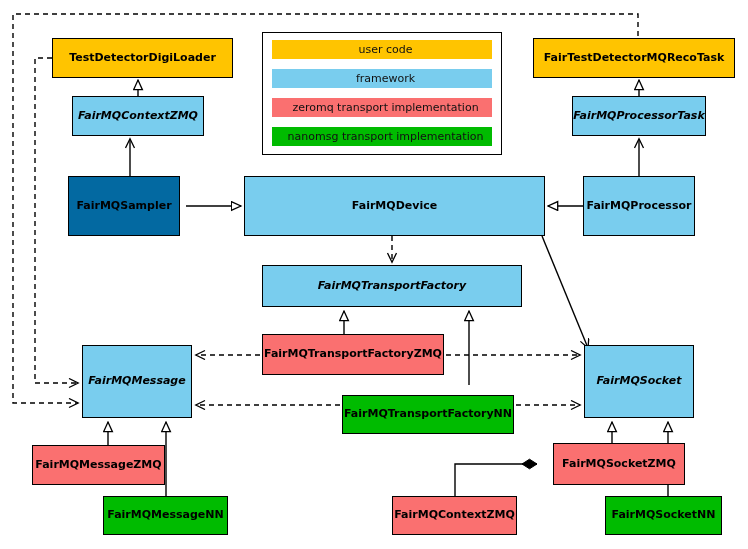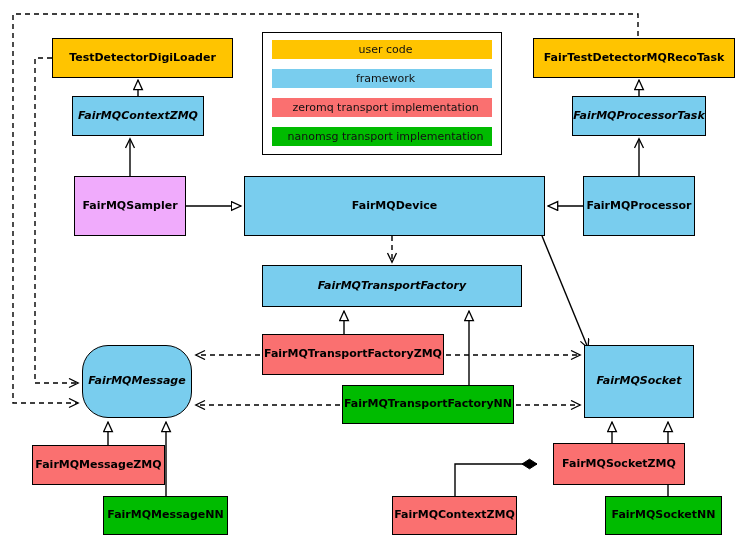--- a/index.html
+++ b/index.html
@@ -84,39 +84,39 @@
   </div>
   <div class="node" id="n-FairTestDetectorMQRecoTask" style="left: 533px; top: 38px; width: 202px; height: 40px; background: rgb(255, 196, 0); justify-content: center;">
     <span>FairTestDetectorMQRecoTask</span>
   </div>
   <div class="node abstract" id="n-FairMQSamplerTask" style="left: 72px; top: 96px; width: 132px; height: 40px; background: rgb(121, 205, 238);">
     <span>FairMQContextZMQ</span>
   </div>
   <div class="node abstract" id="n-FairMQProcessorTask" style="left: 572px; top: 96px; width: 134px; height: 40px; background: rgb(121, 205, 238);">
     <span>FairMQProcessorTask</span>
   </div>
-  <div class="node" id="n-FairMQSampler" style="left: 74px; top: 176px; width: 112px; height: 60px; background: #f0abfc;">
+  <div class="node" id="n-FairMQSampler" style="left: 68px; top: 176px; width: 112px; height: 60px; background: #0369a1;">
     <span>FairMQSampler</span>
   </div>
   <div class="node" id="n-FairMQDevice" style="left: 244px; top: 176px; width: 301px; height: 60px; background: rgb(121, 205, 238);">
     <span>FairMQDevice</span>
   </div>
   <div class="node" id="n-FairMQProcessor" style="left: 583px; top: 176px; width: 112px; height: 60px; background: rgb(121, 205, 238);">
     <span>FairMQProcessor</span>
   </div>
   <div class="node abstract" id="n-FairMQTransportFactory" style="left: 262px; top: 265px; width: 260px; height: 42px; background: rgb(121, 205, 238);">
     <span>FairMQTransportFactory</span>
   </div>
   <div class="node" id="n-FairMQTransportFactoryZMQ" style="left: 262px; top: 334px; width: 182px; height: 41px; background: rgb(250, 112, 112);">
     <span>FairMQTransportFactoryZMQ</span>
   </div>
-  <div class="node" id="n-FairMQTransportFactoryNN" style="left: 342px; top: 385px; width: 172px; height: 39px; background: rgb(0, 187, 0);">
+  <div class="node" id="n-FairMQTransportFactoryNN" style="left: 342px; top: 395px; width: 172px; height: 39px; background: rgb(0, 187, 0);">
     <span>FairMQTransportFactoryNN</span>
   </div>
-  <div class="node abstract" id="n-FairMQMessage" style="left: 82px; top: 345px; width: 110px; height: 73px; background: rgb(121, 205, 238); border-radius: 26px;">
+  <div class="node abstract" id="n-FairMQMessage" style="left: 82px; top: 345px; width: 110px; height: 73px; background: rgb(121, 205, 238);">
     <span>FairMQMessage</span>
   </div>
   <div class="node abstract" id="n-FairMQSocket" style="left: 584px; top: 345px; width: 110px; height: 73px; background: rgb(121, 205, 238);">
     <span>FairMQSocket</span>
   </div>
   <div class="node" id="n-FairMQMessageZMQ" style="left: 32px; top: 445px; width: 133px; height: 40px; background: rgb(250, 112, 112);">
     <span>FairMQMessageZMQ</span>
   </div>
   <div class="node" id="n-FairMQMessageNN" style="left: 103px; top: 496px; width: 125px; height: 39px; background: rgb(0, 187, 0);">
     <span>FairMQMessageNN</span>

